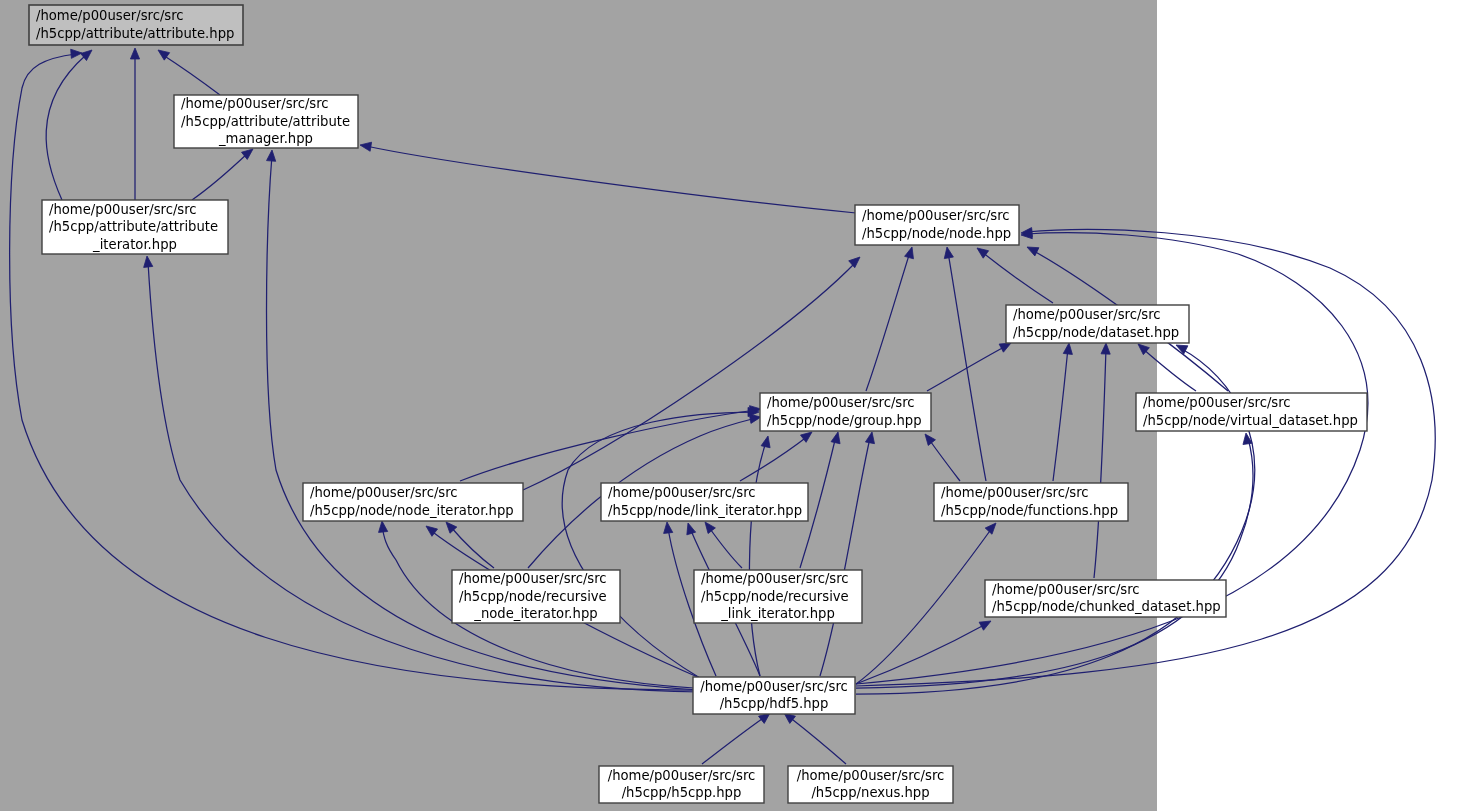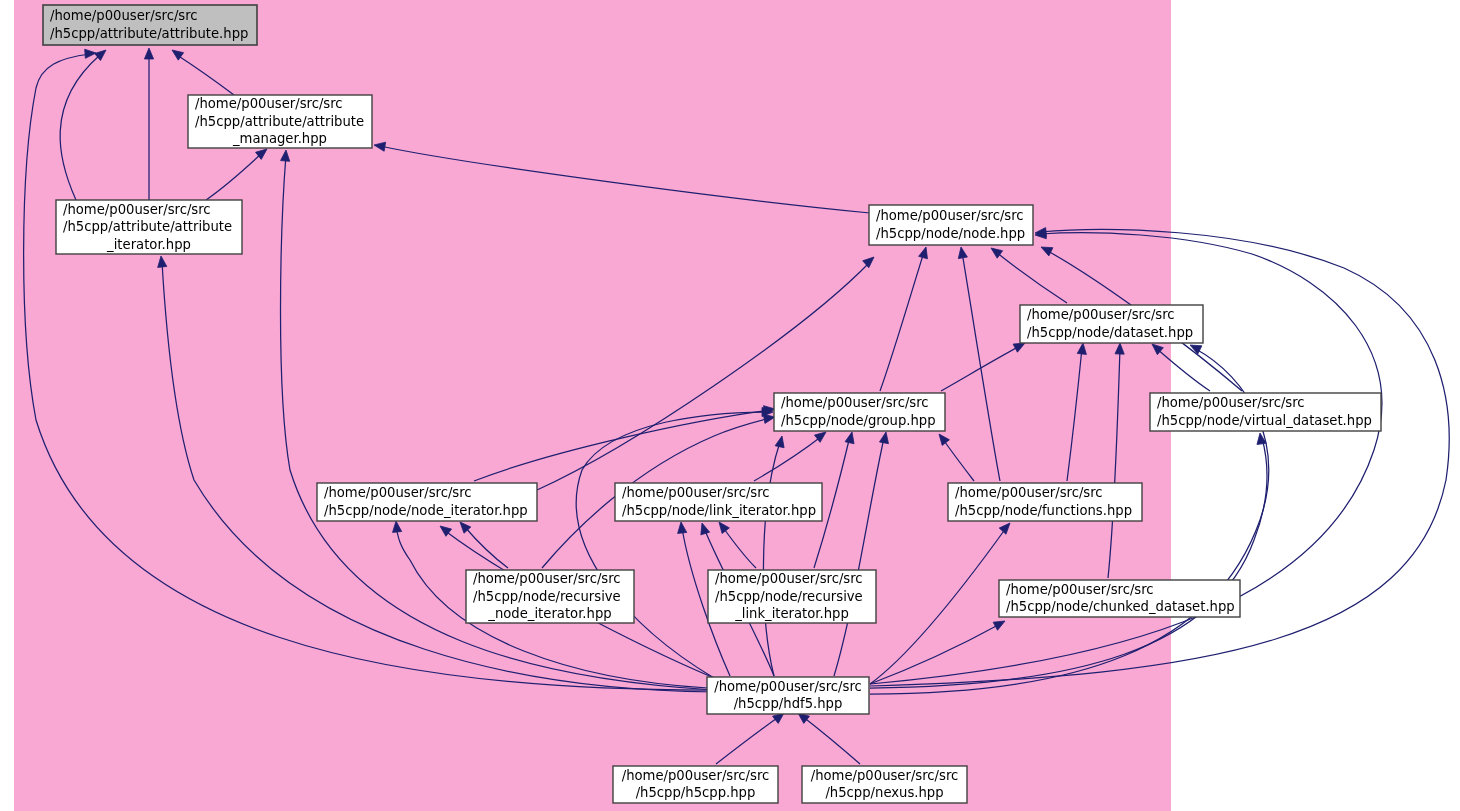--- a/index.html
+++ b/index.html
@@ -4,23 +4,22 @@
 <style>
   html, body {
     margin: 0;
     padding: 0;
     background: #ffffff;
   }
   #graph-root {
     position: relative;
     width: 1157px;
     height: 811px;
-    background: #f9a8d4;
+    background: #a3a3a3;
     font-family: "DejaVu Sans", "Liberation Sans", sans-serif;
-    margin-left: 14px;
   }
   svg.graph-canvas {
     position: absolute;
     left: 0;
     top: 0;
     width: 1460px;
     height: 811px;
   }
   .node-box {
     fill: #ffffff;

